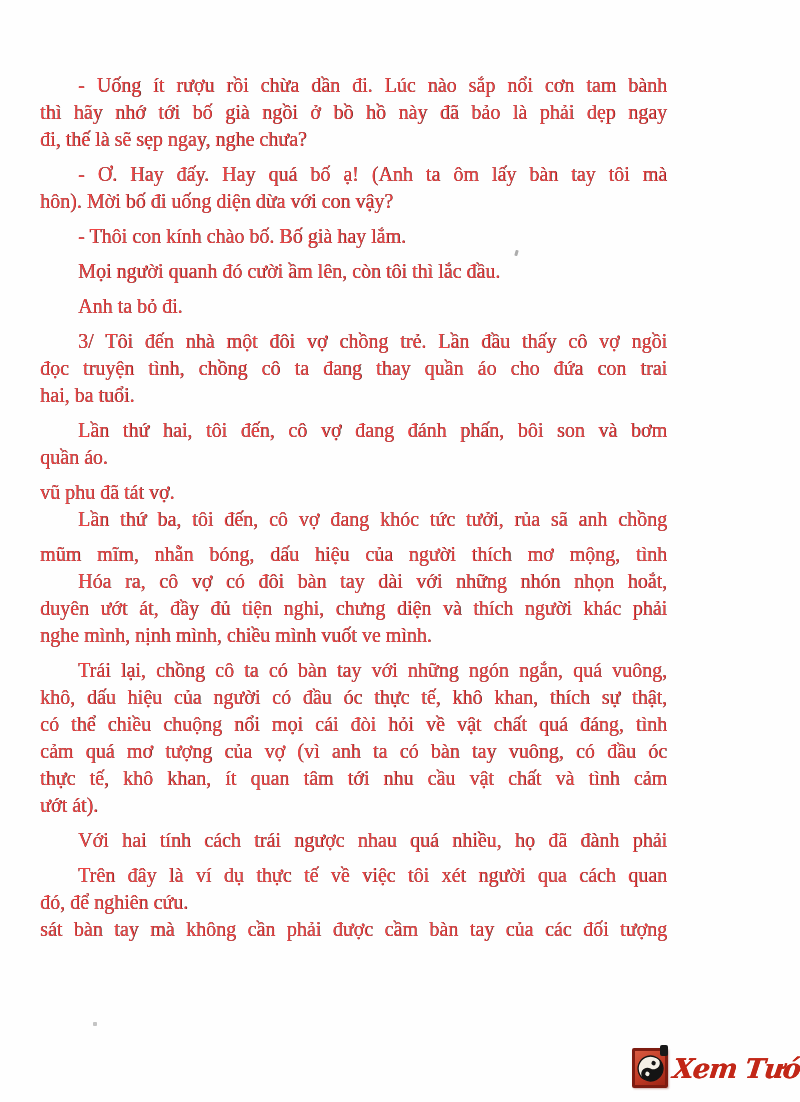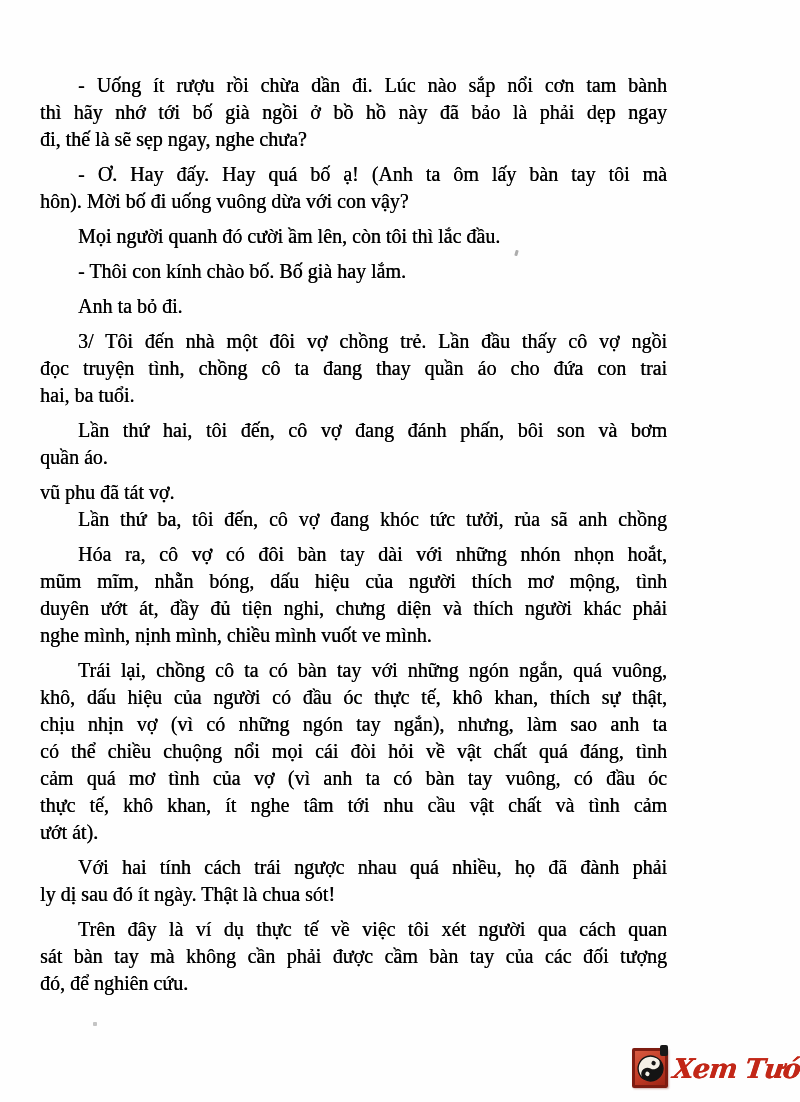--- a/index.html
+++ b/index.html
@@ -12,21 +12,21 @@
     font-family: "Liberation Serif", serif;
   }
   .page {
     position: absolute; inset: 0;
     background: #fefefe;
   }
   .text-block {
     position: absolute;
     left: 40px; top: 72px;
     width: 627px;
-    color: #000000;
+    color: #ef4444;
     font-size: 20px;
     line-height: 27px;
     text-shadow: 0.35px 0 0 #191919; 
   }
   .para { margin: 0 0 8px 0; padding: 0; }
   .ln {
     display: block;
     white-space: nowrap;
   }
   .jf {
@@ -87,29 +87,29 @@
   <div class="text-block">
 
     <p class="para">
       <span class="ln jf first">- Uống ít rượu rồi chừa dần đi. Lúc nào sắp nổi cơn tam bành</span>
       <span class="ln jf">thì hãy nhớ tới bố già ngồi ở bồ hồ này đã bảo là phải dẹp ngay</span>
       <span class="ln">đi, thế là sẽ sẹp ngay, nghe chưa?</span>
     </p>
 
     <p class="para">
       <span class="ln jf first">- Ơ. Hay đấy. Hay quá bố ạ! (Anh ta ôm lấy bàn tay tôi mà</span>
-      <span class="ln">hôn). Mời bố đi uống vuông dừa với con vậy?</span>
+      <span class="ln">hôn). Mời bố đi uống diện dừa với con vậy?</span>
+    </p>
+
+    <p class="para">
+      <span class="ln first">- Thôi con kính chào bố. Bố già hay lắm.</span>
     </p>
 
     <p class="para">
       <span class="ln first">Mọi người quanh đó cười ầm lên, còn tôi thì lắc đầu.</span>
-    </p>
-
-    <p class="para">
-      <span class="ln first">- Thôi con kính chào bố. Bố già hay lắm.</span>
     </p>
 
     <p class="para">
       <span class="ln first">Anh ta bỏ đi.</span>
     </p>
 
     <p class="para">
       <span class="ln jf first">3/ Tôi đến nhà một đôi vợ chồng trẻ. Lần đầu thấy cô vợ ngồi</span>
       <span class="ln jf">đọc truyện tình, chồng cô ta đang thay quần áo cho đứa con trai</span>
       <span class="ln">hai, ba tuổi.</span>
@@ -119,45 +119,43 @@
       <span class="ln jf first">Lần thứ hai, tôi đến, cô vợ đang đánh phấn, bôi son và bơm</span>
       <span class="ln">quần áo.</span>
     </p>
 
     <p class="para">
       <span class="ln">vũ phu đã tát vợ.</span>
       <span class="ln jf first">Lần thứ ba, tôi đến, cô vợ đang khóc tức tưởi, rủa sã anh chồng</span>
     </p>
 
     <p class="para">
+      <span class="ln jf">mũm mĩm, nhẵn bóng, dấu hiệu của người thích mơ mộng, tình</span>
       <span class="ln jf first">Hóa ra, cô vợ có đôi bàn tay dài với những nhón nhọn hoắt,</span>
-      <span class="ln jf">mũm mĩm, nhẵn bóng, dấu hiệu của người thích mơ mộng, tình</span>
       <span class="ln jf">duyên ướt át, đầy đủ tiện nghi, chưng diện và thích người khác phải</span>
       <span class="ln">nghe mình, nịnh mình, chiều mình vuốt ve mình.</span>
     </p>
 
     <p class="para">
       <span class="ln jf first">Trái lại, chồng cô ta có bàn tay với những ngón ngắn, quá vuông,</span>
       <span class="ln jf">khô, dấu hiệu của người có đầu óc thực tế, khô khan, thích sự thật,</span>
-      <span class="ln jf">chịu nhịn vợ (vì có những ngón tay ngắn), nhưng, làm sao anh ta</span>
       <span class="ln jf">có thể chiều chuộng nổi mọi cái đòi hỏi về vật chất quá đáng, tình</span>
-      <span class="ln jf">cảm quá mơ tình của vợ (vì anh ta có bàn tay vuông, có đầu óc</span>
-      <span class="ln jf">thực tế, khô khan, ít nghe tâm tới nhu cầu vật chất và tình cảm</span>
+      <span class="ln jf">cảm quá mơ tượng của vợ (vì anh ta có bàn tay vuông, có đầu óc</span>
+      <span class="ln jf">thực tế, khô khan, ít quan tâm tới nhu cầu vật chất và tình cảm</span>
       <span class="ln">ướt át).</span>
     </p>
 
     <p class="para">
       <span class="ln jf first">Với hai tính cách trái ngược nhau quá nhiều, họ đã đành phải</span>
-      <span class="ln">ly dị sau đó ít ngày. Thật là chua sót!</span>
     </p>
 
     <p class="para">
       <span class="ln jf first">Trên đây là ví dụ thực tế về việc tôi xét người qua cách quan</span>
+      <span class="ln">đó, để nghiên cứu.</span>
       <span class="ln jf">sát bàn tay mà không cần phải được cầm bàn tay của các đối tượng</span>
-      <span class="ln">đó, để nghiên cứu.</span>
     </p>
 
   </div>
 
   <span class="speck speck1"></span>
   <span class="speck speck2"></span>
 
   <div class="logo">
     <div class="yy-box">
       <span class="knob"></span>

